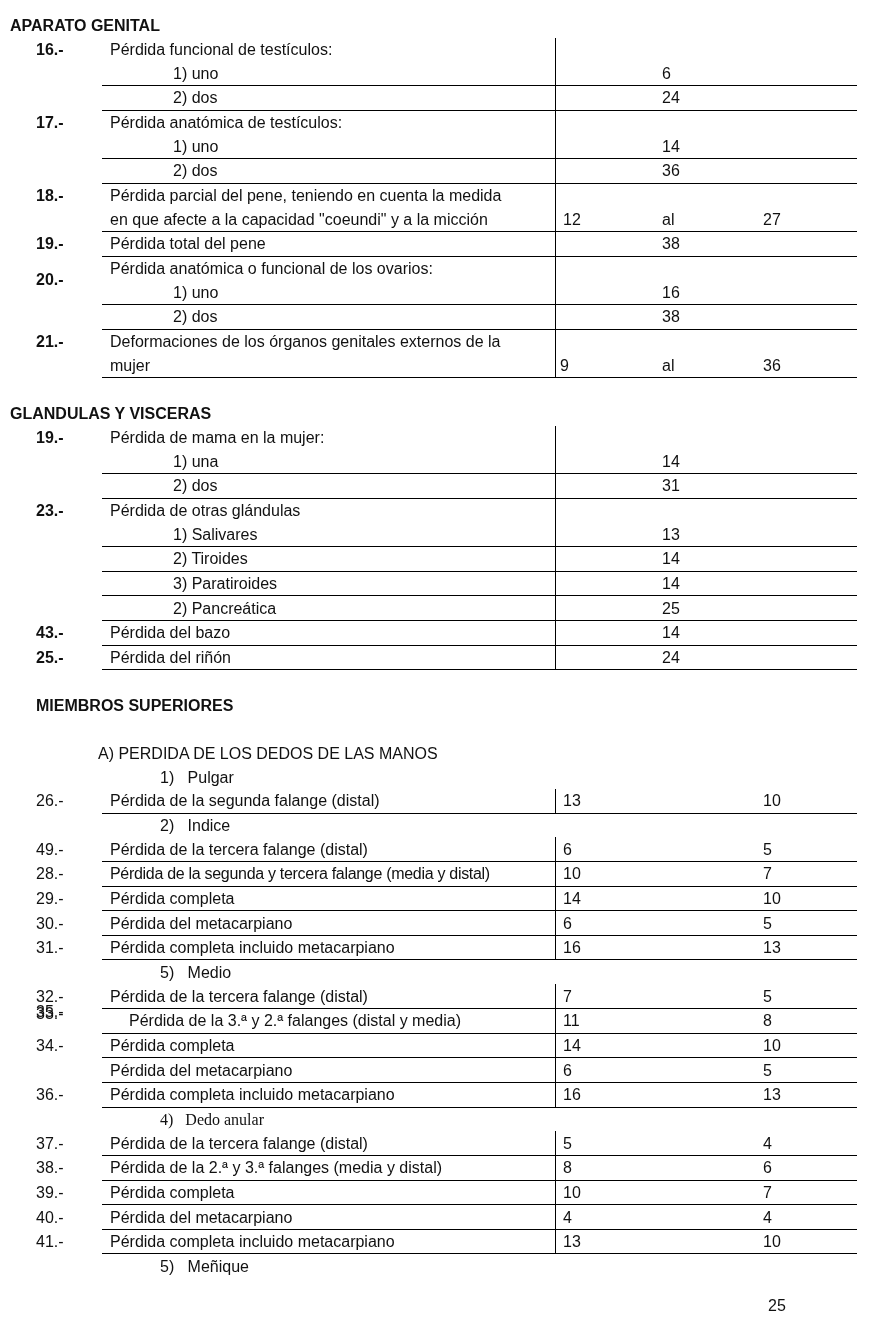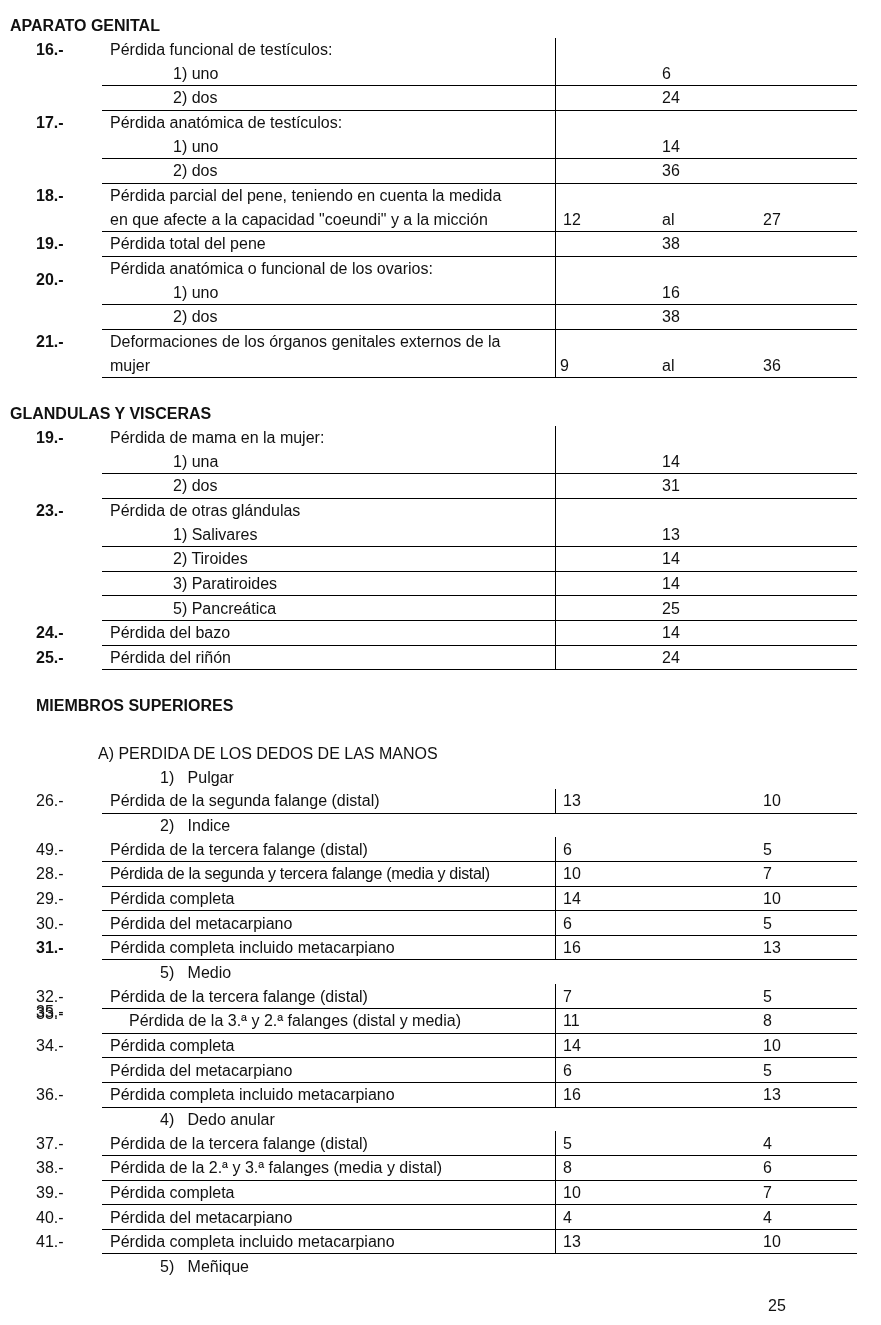--- a/index.html
+++ b/index.html
@@ -86,25 +86,25 @@
 <div class="t desc" style="top:501px;">Pérdida de otras glándulas</div>
 <div class="t sub" style="top:525px;">1) Salivares</div>
 <div class="t cm" style="top:525px;">13</div>
 <div class="hl" style="top:546px;"></div>
 <div class="t sub" style="top:549px;">2) Tiroides</div>
 <div class="t cm" style="top:549px;">14</div>
 <div class="hl" style="top:571px;"></div>
 <div class="t sub" style="top:574px;">3) Paratiroides</div>
 <div class="t cm" style="top:574px;">14</div>
 <div class="hl" style="top:595px;"></div>
-<div class="t sub" style="top:599px;">5) Pancreática</div>
+<div class="t sub" style="top:599px;">2) Pancreática</div>
 <div class="t cm" style="top:599px;">25</div>
 <div class="hl" style="top:620px;"></div>
 
-<div class="t b num" style="top:623px;">24.-</div>
+<div class="t b num" style="top:623px;">43.-</div>
 <div class="t desc" style="top:623px;">Pérdida del bazo</div>
 <div class="t cm" style="top:623px;">14</div>
 <div class="hl" style="top:645px;"></div>
 <div class="t b num" style="top:648px;">25.-</div>
 <div class="t desc" style="top:648px;">Pérdida del riñón</div>
 <div class="t cm" style="top:648px;">24</div>
 <div class="hl" style="top:669px;"></div>
 
 <div class="t b" style="left:36px;top:696px;">MIEMBROS SUPERIORES</div>
 <div class="t" style="left:98px;top:744px;">A) PERDIDA DE LOS DEDOS DE LAS MANOS</div>
@@ -137,21 +137,21 @@
 <div class="t c1" style="top:889px;">14</div>
 <div class="t c3" style="top:889px;">10</div>
 <div class="hl" style="top:910px;"></div>
 
 <div class="t num" style="top:914px;">30.-</div>
 <div class="t desc" style="top:914px;">Pérdida del metacarpiano</div>
 <div class="t c1" style="top:914px;">6</div>
 <div class="t c3" style="top:914px;">5</div>
 <div class="hl" style="top:935px;"></div>
 
-<div class="t num" style="top:938px;font-weight:bold;">31.-</div>
+<div class="t num" style="top:938px;">31.-</div>
 <div class="t desc" style="top:938px;">Pérdida completa incluido metacarpiano</div>
 <div class="t c1" style="top:938px;">16</div>
 <div class="t c3" style="top:938px;">13</div>
 <div class="hl" style="top:959px;"></div>
 
 <div class="t" style="left:160px;top:963px;white-space:pre;">5)   Medio</div>
 <div class="vl" style="top:984px;height:123px;"></div>
 
 <div class="t num" style="top:987px;">32.-</div>
 <div class="t desc" style="top:987px;">Pérdida de la tercera falange (distal)</div>
@@ -176,21 +176,21 @@
 <div class="t c1" style="top:1061px;">6</div>
 <div class="t c3" style="top:1061px;">5</div>
 <div class="hl" style="top:1082px;"></div>
 
 <div class="t num" style="top:1085px;">36.-</div>
 <div class="t desc" style="top:1085px;">Pérdida completa incluido metacarpiano</div>
 <div class="t c1" style="top:1085px;">16</div>
 <div class="t c3" style="top:1085px;">13</div>
 <div class="hl" style="top:1107px;"></div>
 
-<div class="t" style="left:160px;top:1110px;white-space:pre;">4)   Dedo anular</div>
+<div class="t" style="left:160px;top:1110px;white-space:pre;font-family:Liberation Serif, serif;">4)   Dedo anular</div>
 <div class="vl" style="top:1131px;height:123px;"></div>
 
 <div class="t num" style="top:1134px;">37.-</div>
 <div class="t desc" style="top:1134px;">Pérdida de la tercera falange (distal)</div>
 <div class="t c1" style="top:1134px;">5</div>
 <div class="t c3" style="top:1134px;">4</div>
 <div class="hl" style="top:1155px;"></div>
 
 <div class="t num" style="top:1158px;">38.-</div>
 <div class="t desc" style="top:1158px;">Pérdida de la 2.ª y 3.ª falanges (media y distal)</div>

